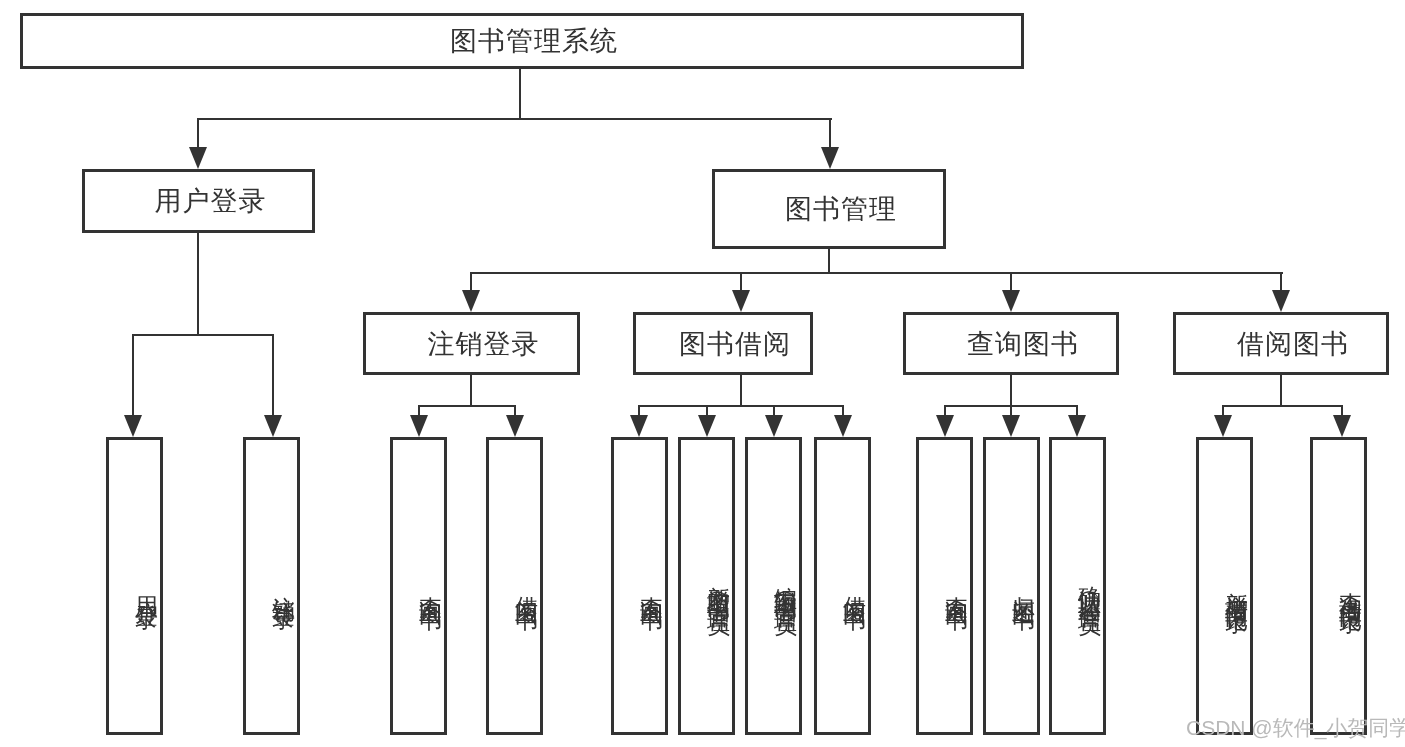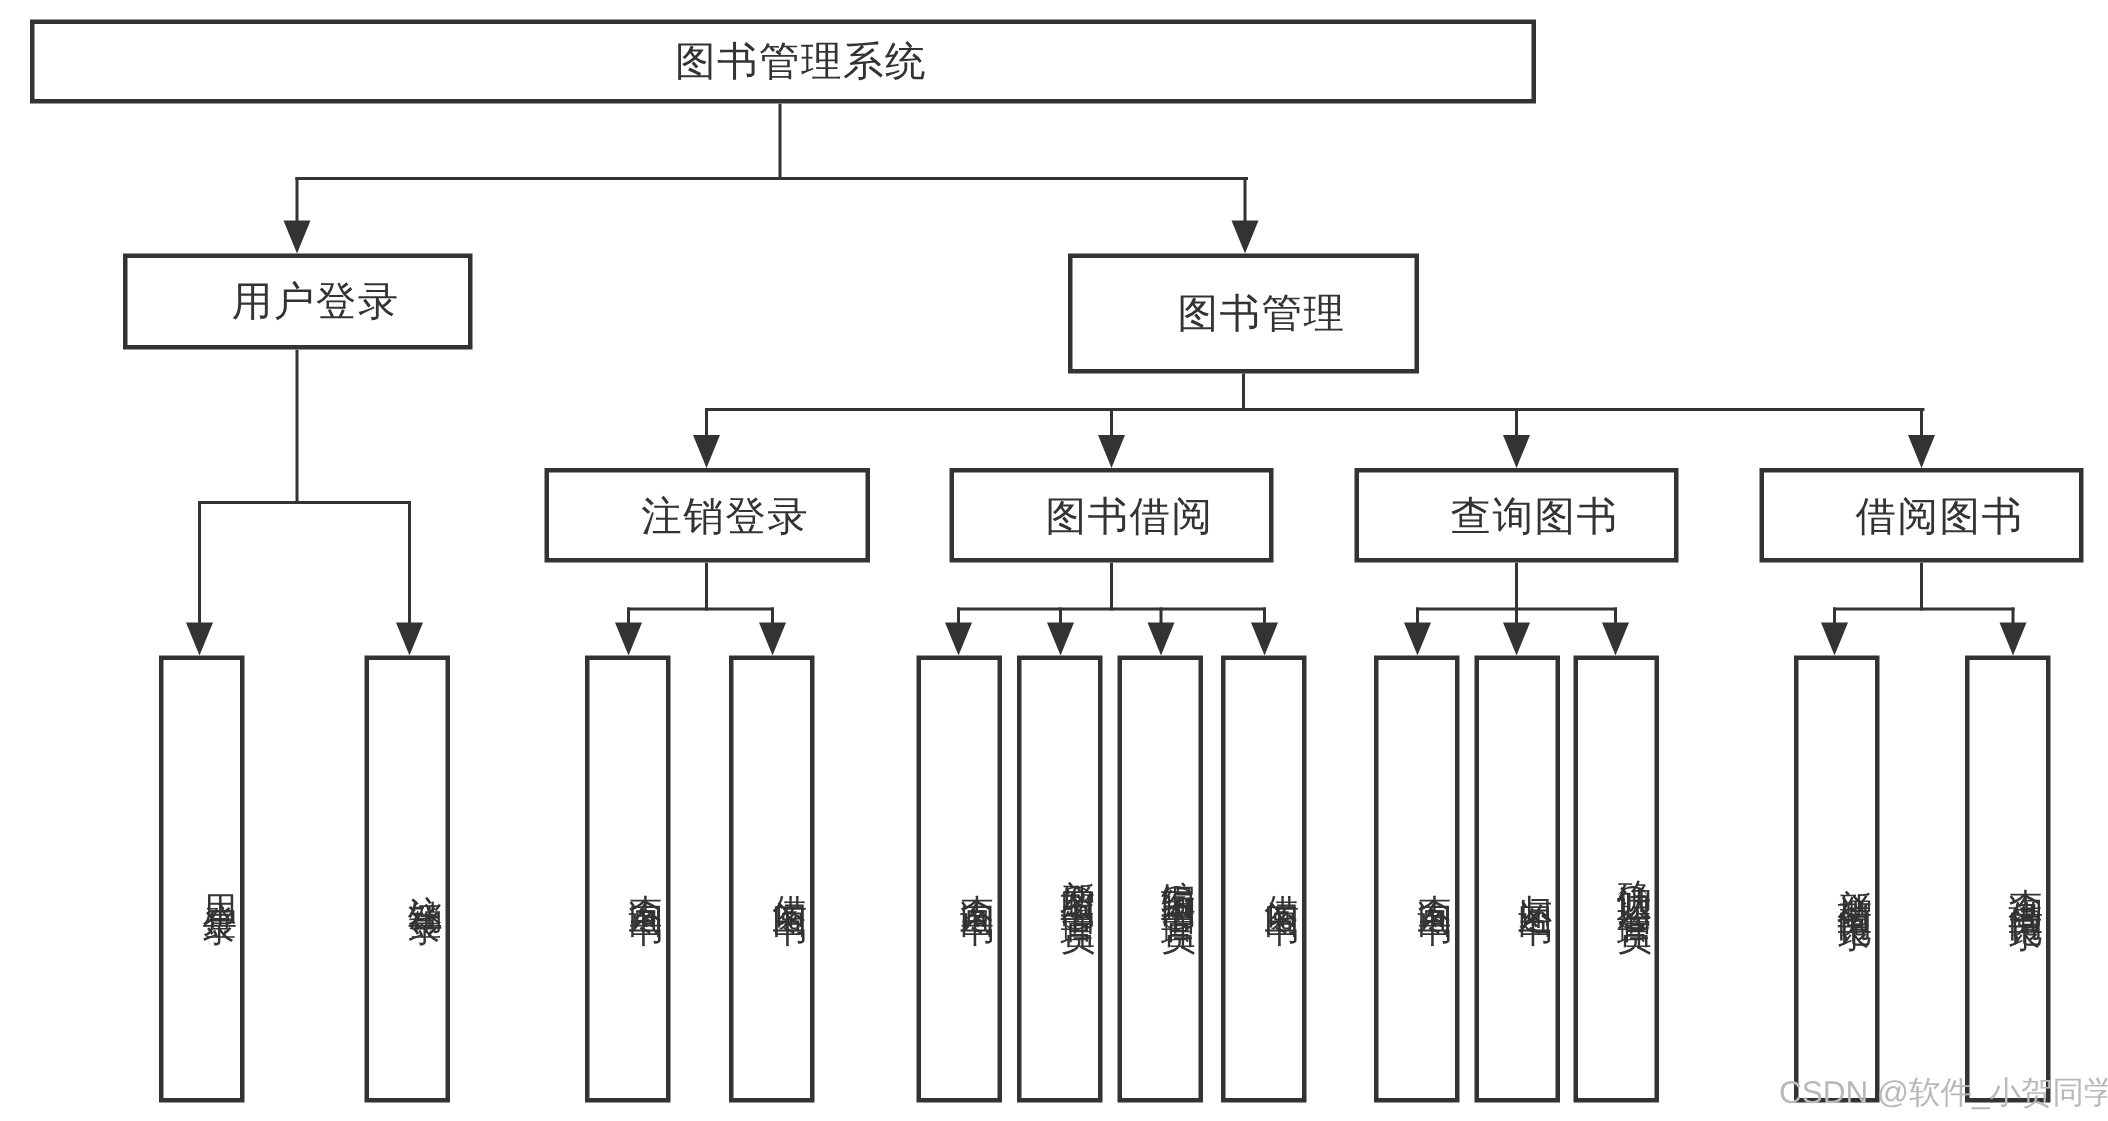--- a/index.html
+++ b/index.html
@@ -128,21 +128,21 @@
   <div class="box" style="left:82px;top:169px;width:233px;height:64px">
     <span class="hlabel">用户登录</span>
   </div>
   <div class="box" style="left:712px;top:169px;width:234px;height:80px">
     <span class="hlabel">图书管理</span>
   </div>
 
   <div class="box" style="left:363px;top:312px;width:217px;height:63px">
     <span class="hlabel">注销登录</span>
   </div>
-  <div class="box" style="left:633px;top:312px;width:216px;height:63px">
+  <div class="box" style="left:633px;top:312px;width:180px;height:63px">
     <span class="hlabel">图书借阅</span>
   </div>
   <div class="box" style="left:903px;top:312px;width:216px;height:63px">
     <span class="hlabel">查询图书</span>
   </div>
   <div class="box" style="left:1173px;top:312px;width:216px;height:63px">
     <span class="hlabel">借阅图书</span>
   </div>
 
   <div class="box" style="left:106px;top:437px;width:57px;height:298px">

